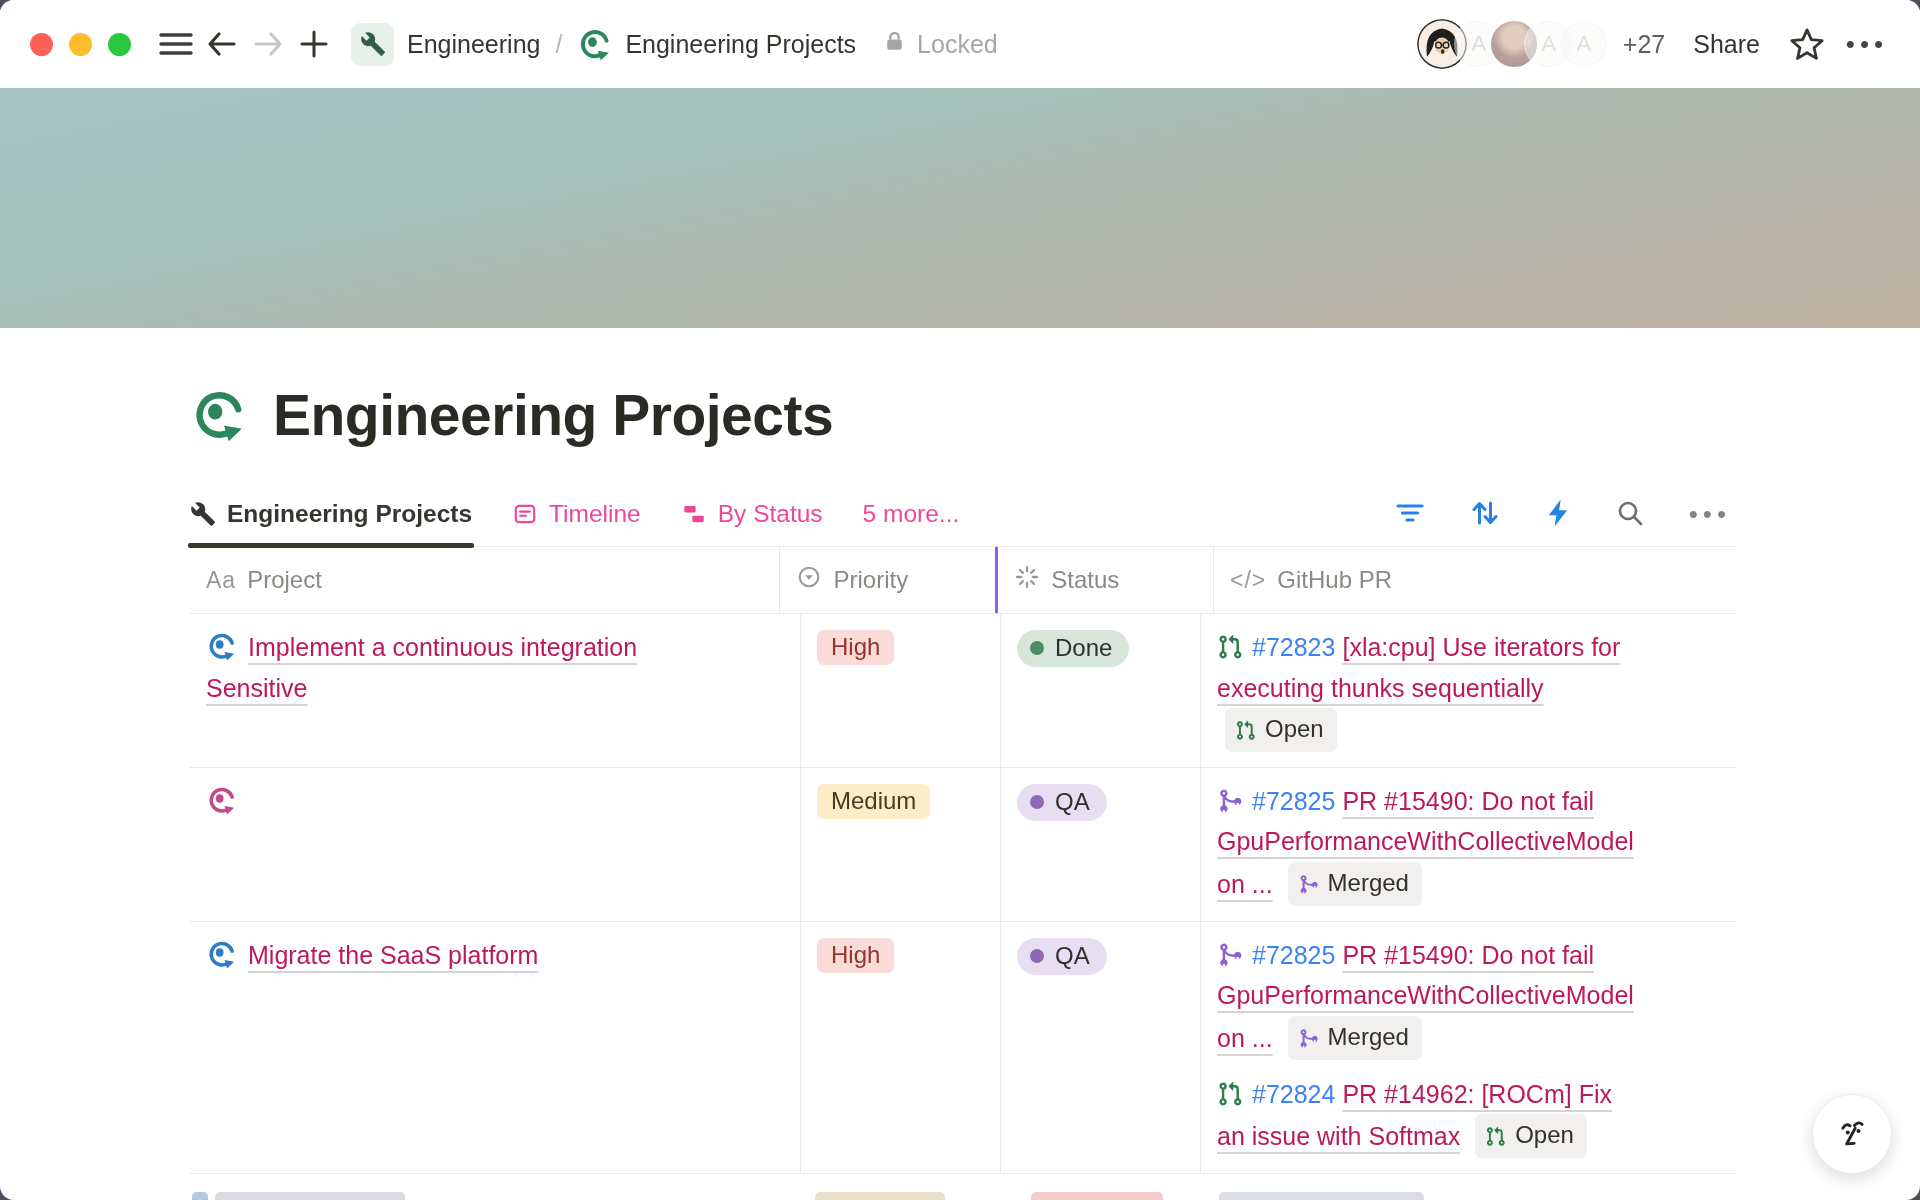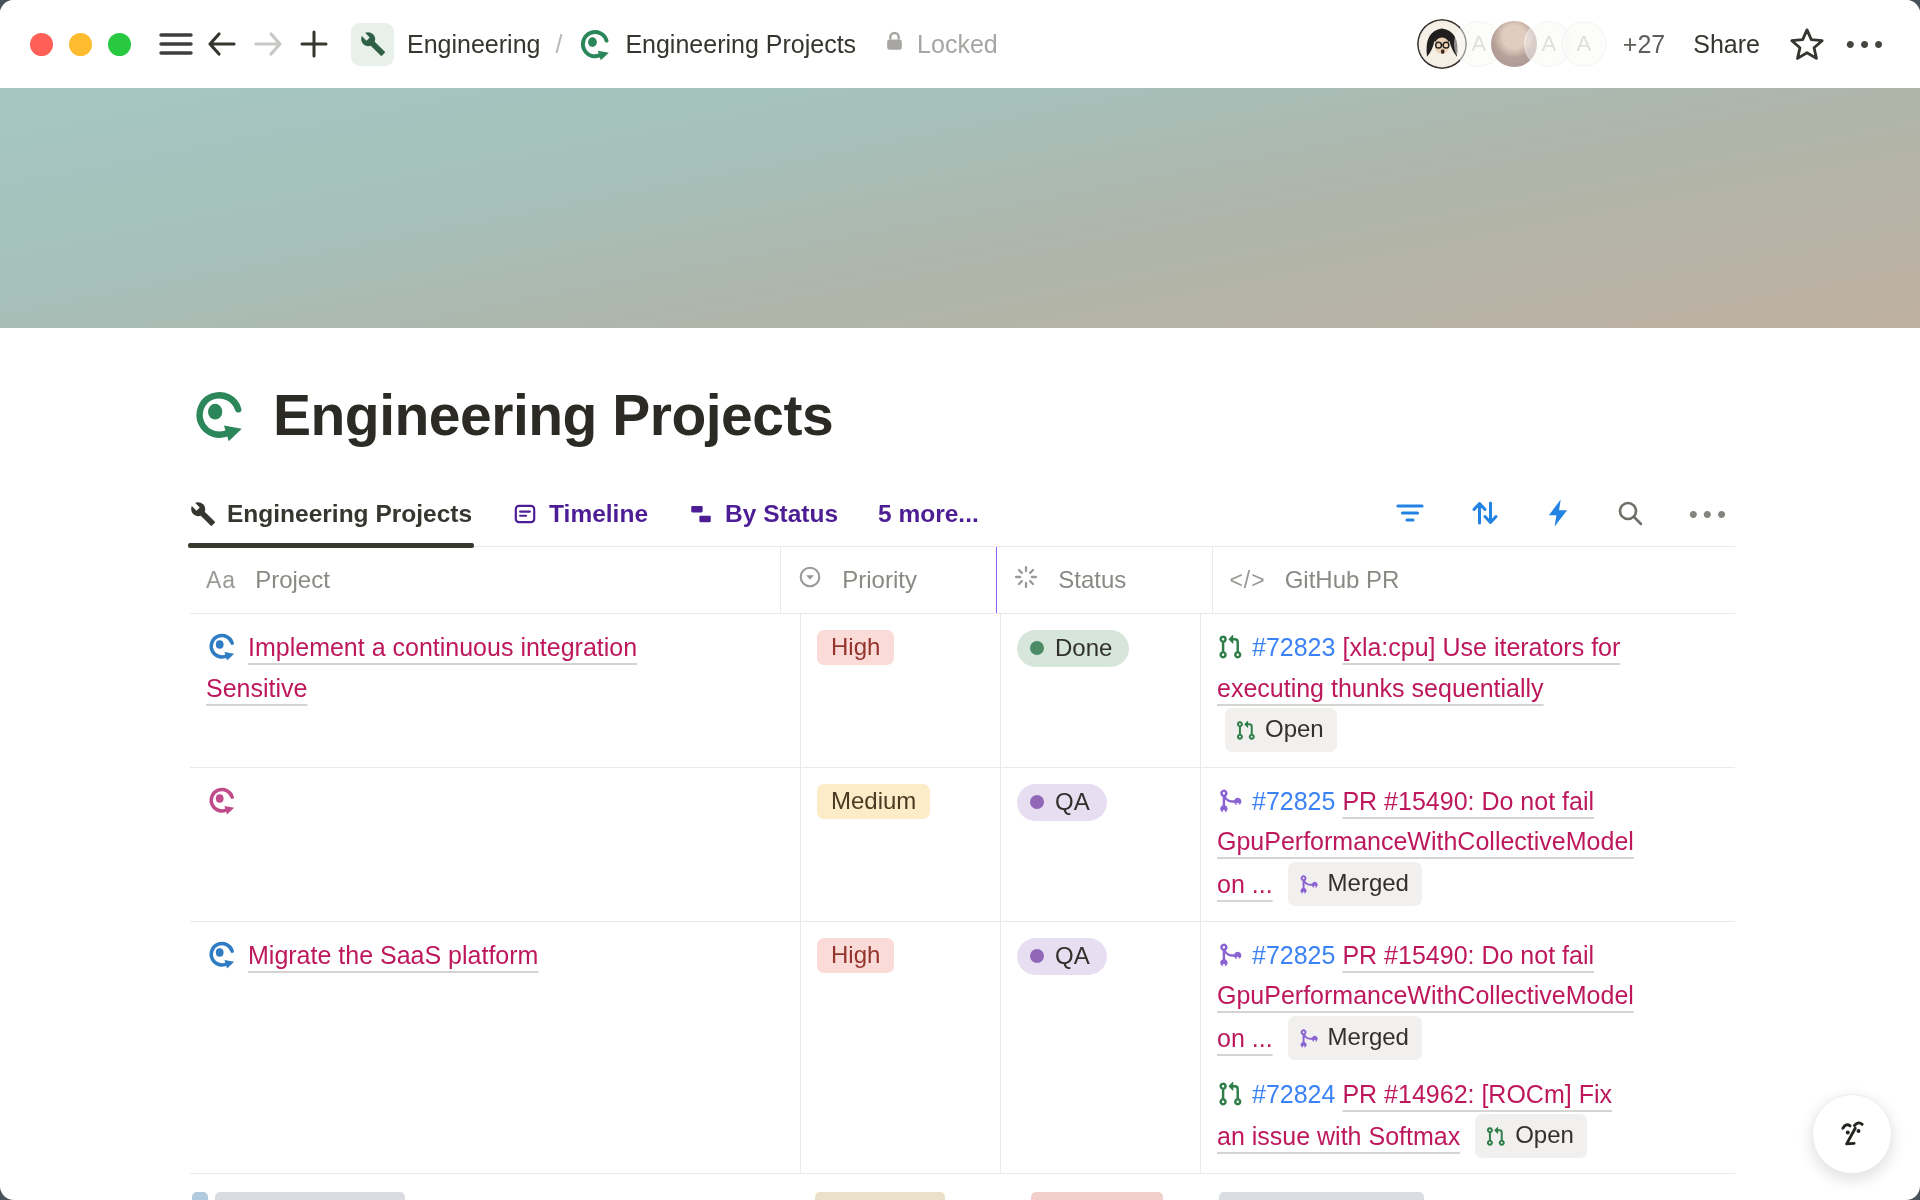--- a/index.html
+++ b/index.html
@@ -40,35 +40,35 @@
   .cover{height:240px;background:linear-gradient(169deg,#a5c7c3 0%,#a6c0ba 34%,#afb5aa 60%,#bfb1a2 100%);}
 
   
   .content{margin:0 185px 0 190px;}
   .title-row{display:flex;align-items:center;gap:26px;margin-top:54px;}
   .title-icon{width:57px;height:57px;color:#2b8659;}
   h1.pgtitle{margin:0;font-size:57px;font-weight:700;letter-spacing:-.5px;color:#2c2a25;cursor:text;}
 
   .tabs{display:flex;align-items:center;gap:40px;margin-top:34px;height:64px;
         border-bottom:1px solid #e9e9e7;}
-  .tab{display:flex;align-items:center;gap:11px;font-size:24.5px;color:#4c1d95;font-weight:700;
+  .tab{display:flex;align-items:center;gap:11px;font-size:24.5px;color:#ec4899;font-weight:400;
        height:100%;position:relative;cursor:pointer;white-space:nowrap;}
   .tab svg{display:block}
   .tab.active{color:#37352f;font-weight:700;}
   .tab.active::after{content:"";position:absolute;left:-2px;right:-2px;bottom:-2px;height:5px;
        background:#39382f;border-radius:2px;}
   .tab-tools{margin-left:auto;display:flex;align-items:center;gap:37px;}
   .tool{background:none;border:none;padding:4px;cursor:pointer;display:flex;color:#6f6e69;}
   .tool.blue{color:#2383e2;}
 
   
   .thead{display:flex;height:66px;font-size:24px;color:#8a8984;border-bottom:1px solid #e9e9e7;}
-  .hcell{display:flex;align-items:center;gap:19px;padding:0 16px;cursor:pointer;}
+  .hcell{display:flex;align-items:center;gap:11px;padding:0 16px;cursor:pointer;}
   .hc0{width:610px;} .hc1{width:200px;border-left:1px solid #e9e9e7;}
-  .hc2{width:200px;border-left:1px solid #8b5cf6;} .hc3{width:535px;border-left:1px solid #e9e9e7;}
+  .hc2{width:200px;border-left:3px solid #8b5cf6;} .hc3{width:535px;border-left:1px solid #e9e9e7;}
   .hcell .glyph{font-size:23px;color:#9a9996;font-weight:500;letter-spacing:1px;}
 
   .trow{display:flex;border-bottom:1px solid #e9e9e7;align-items:stretch;}
   .cell{box-sizing:border-box;padding:13px 16px 15px;}
   .c-project{width:610px;padding-right:112px;font-size:25px;line-height:1.62;font-weight:500;}
   .c-priority{width:200px;border-left:1px solid #e9e9e7;padding-top:16px;}
   .c-status{width:200px;border-left:1px solid #e9e9e7;padding-top:16px;}
   .c-pr{width:535px;border-left:1px solid #e9e9e7;padding-right:114px;font-size:25px;line-height:1.62;}
 
   .iter-ic{width:31px;height:31px;vertical-align:-6px;margin-right:11px;display:inline-block;}

